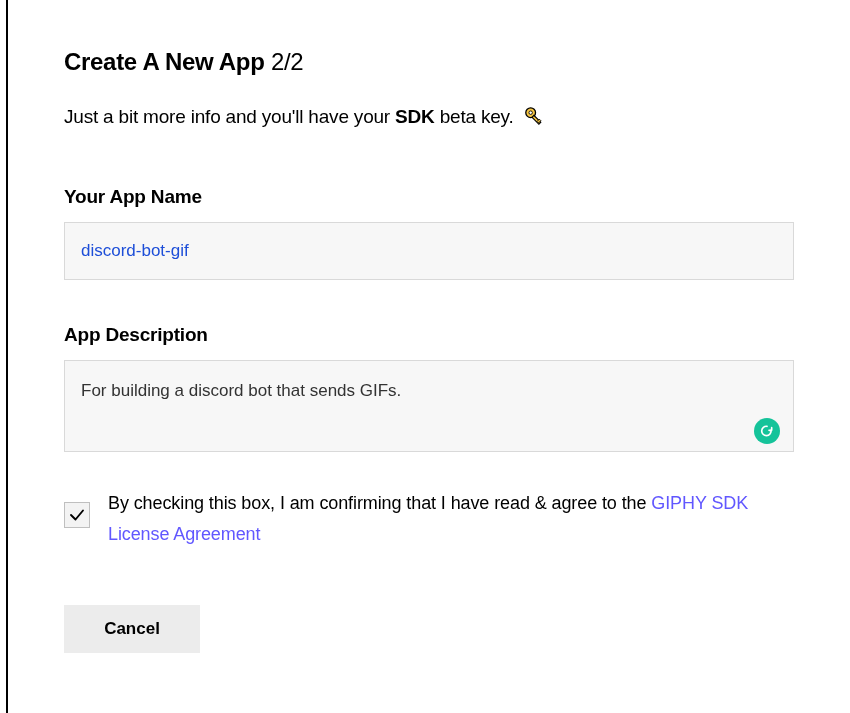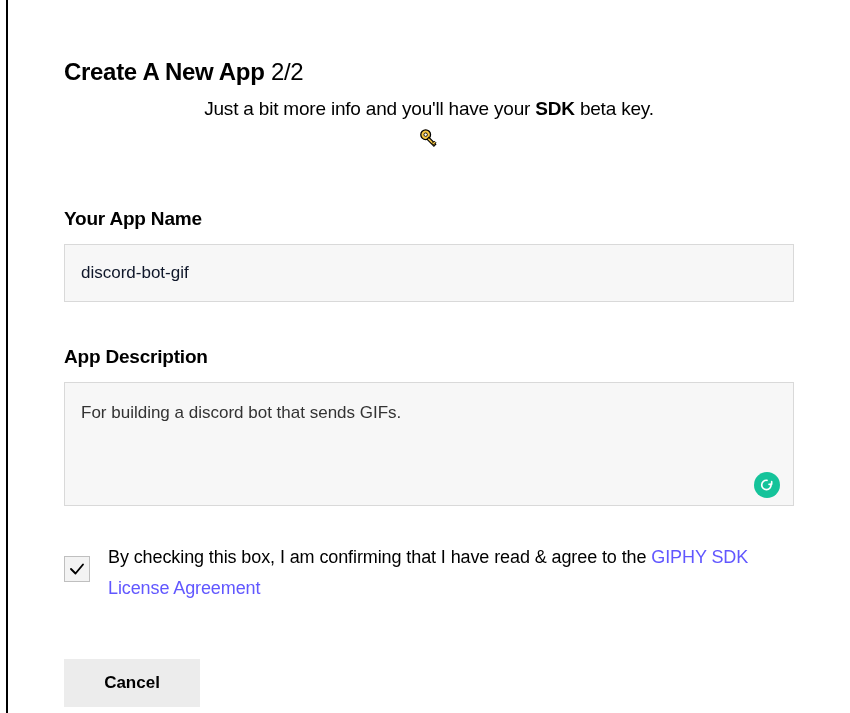--- a/index.html
+++ b/index.html
@@ -21,34 +21,32 @@
       height: 100%;
     }
     .header {
       margin-bottom: 14px;
     }
     .title-row {
       font-size: 24px;
       font-weight: 400;
       color: #000;
       letter-spacing: -0.3px;
-      margin-top: 10px;
     }
     .title-row .bold {
       font-weight: 800;
     }
     .subtitle {
       font-size: 19px;
       color: #000;
-      margin-top: 12px;
+      margin-top: 28px;
       display: flex;
       align-items: center;
       gap: 6px;
       letter-spacing: -0.2px;
-      flex-direction: column;
     }
     .subtitle .bold {
       font-weight: 800;
     }
     .key-icon {
       display: inline-flex;
       align-items: center;
       margin-left: 2px;
     }
     .field-group {
@@ -64,39 +62,39 @@
       display: block;
       margin-bottom: 14px;
       letter-spacing: -0.2px;
     }
     .text-input {
       width: 100%;
       background: #f7f7f7;
       border: 1px solid #d9d9d9;
       padding: 18px 16px;
       font-size: 17px;
-      color: #0f172a;
+      color: #1d4ed8;
       font-family: inherit;
       outline: none;
     }
     .textarea-wrapper {
       position: relative;
       width: 100%;
     }
     .textarea-input {
       width: 100%;
       background: #f7f7f7;
       border: 1px solid #d9d9d9;
       padding: 18px 16px;
       font-size: 17px;
       color: #333;
       font-family: inherit;
       outline: none;
       resize: none;
-      height: 124px;
+      height: 92px;
       line-height: 1.4;
     }
     .grammarly-badge {
       position: absolute;
       bottom: 12px;
       right: 14px;
       width: 26px;
       height: 26px;
       border-radius: 50%;
       background: #15c39a;

